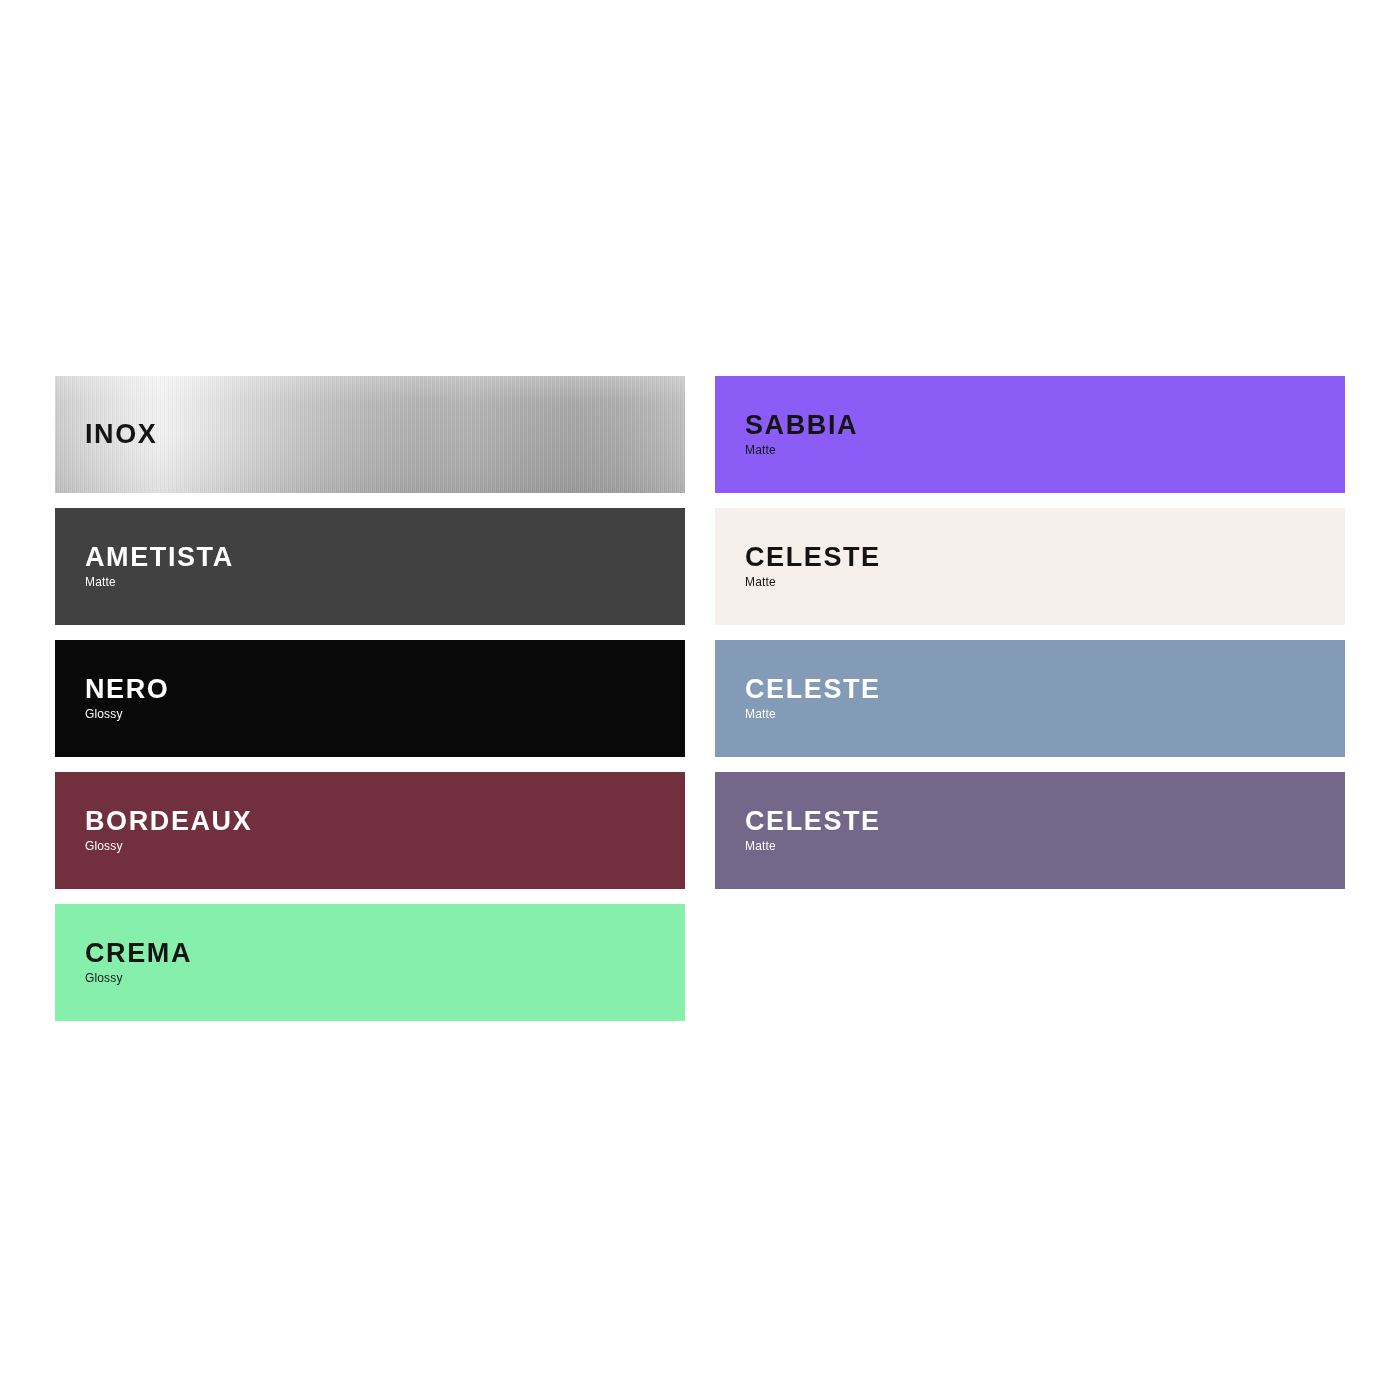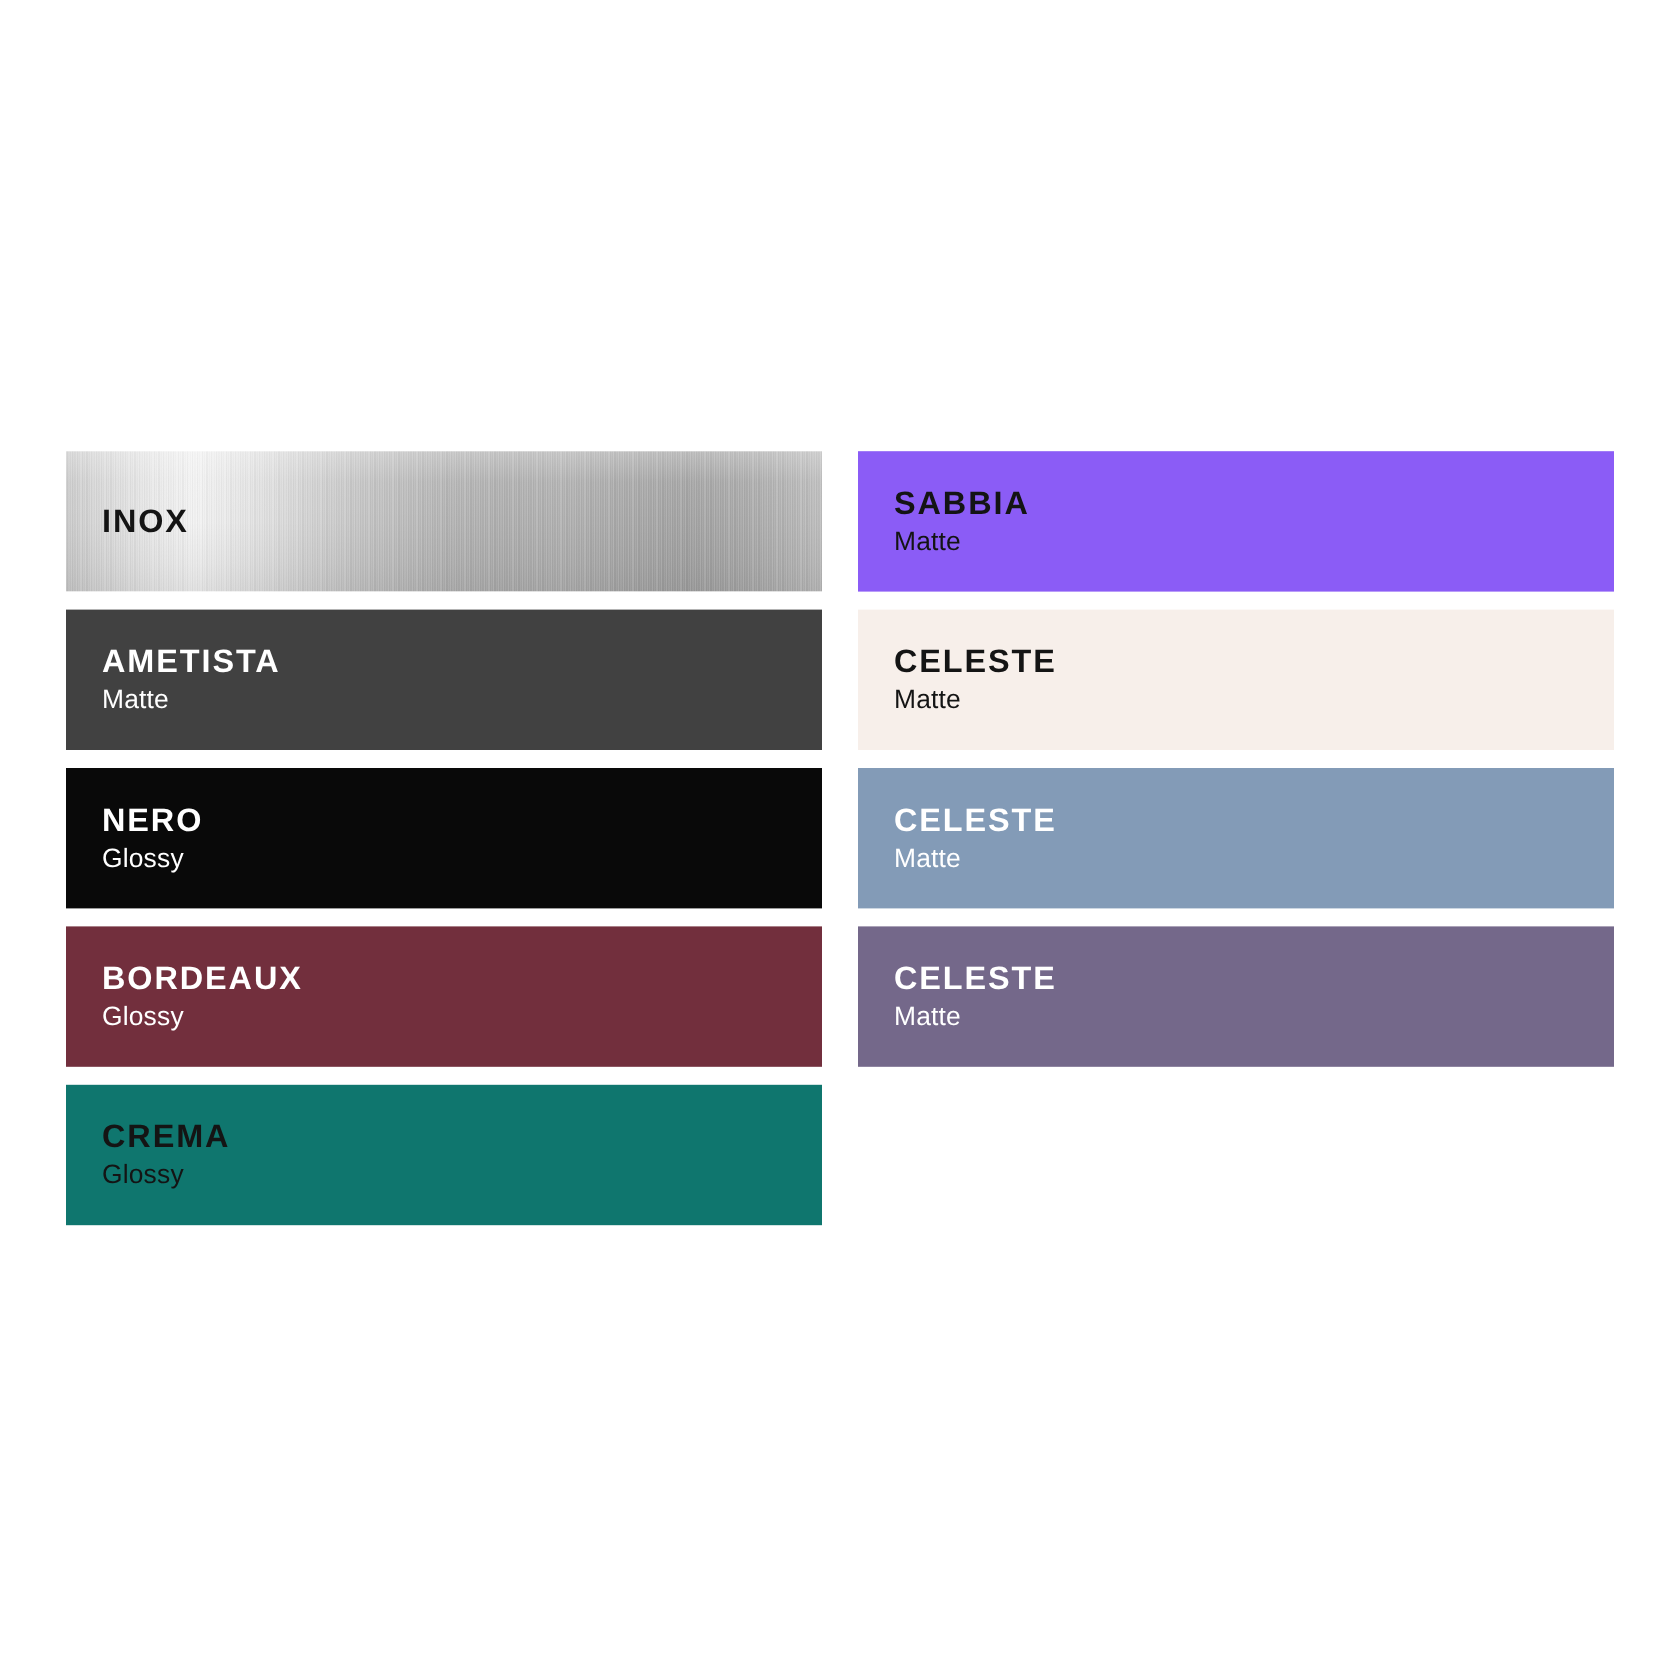--- a/index.html
+++ b/index.html
@@ -53,21 +53,21 @@
     font-size: 27px;
     font-weight: 700;
     letter-spacing: 1.6px;
     line-height: 1.08;
     margin: 0;
     white-space: nowrap;
   }
 
   .swatch-finish {
     display: block;
-    font-size: 22px;
+    font-size: 12px;
     font-weight: 400;
     letter-spacing: 0.15px;
     line-height: 1.25;
     margin-top: 3px;
     white-space: nowrap;
   }
 
   
   .swatch.metal .metal-base {
     position: absolute;
@@ -168,20 +168,20 @@
         <span class="swatch-title">BORDEAUX</span>
         <span class="swatch-finish">Glossy</span>
       </div>
     </div>
     <div class="swatch" style="background: rgb(116, 104, 138);">
       <div class="swatch-text" style="color: rgb(255, 255, 255);">
         <span class="swatch-title">CELESTE</span>
         <span class="swatch-finish">Matte</span>
       </div>
     </div>
-    <div class="swatch" style="background: #0f766e; padding-left: 38px;">
+    <div class="swatch" style="background: #86efac; padding-left: 38px;">
       <div class="swatch-text" style="color: rgb(20, 20, 20);">
         <span class="swatch-title">CREMA</span>
         <span class="swatch-finish">Glossy</span>
       </div>
     </div>
     <div></div>
   </div>
 
 </body></html>

